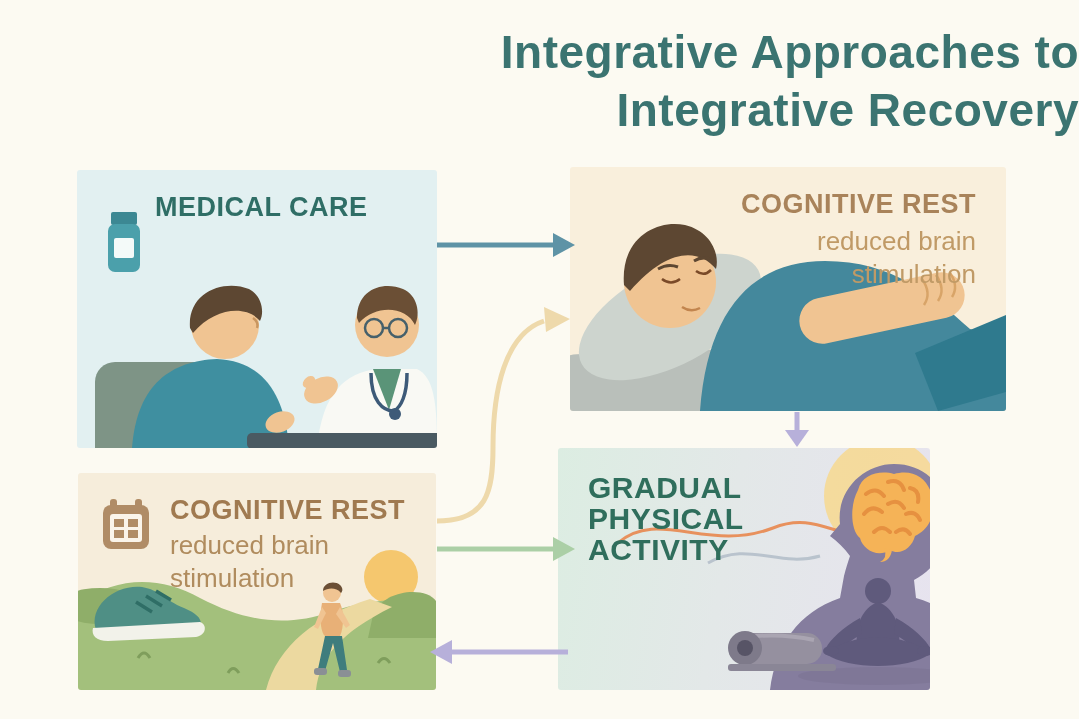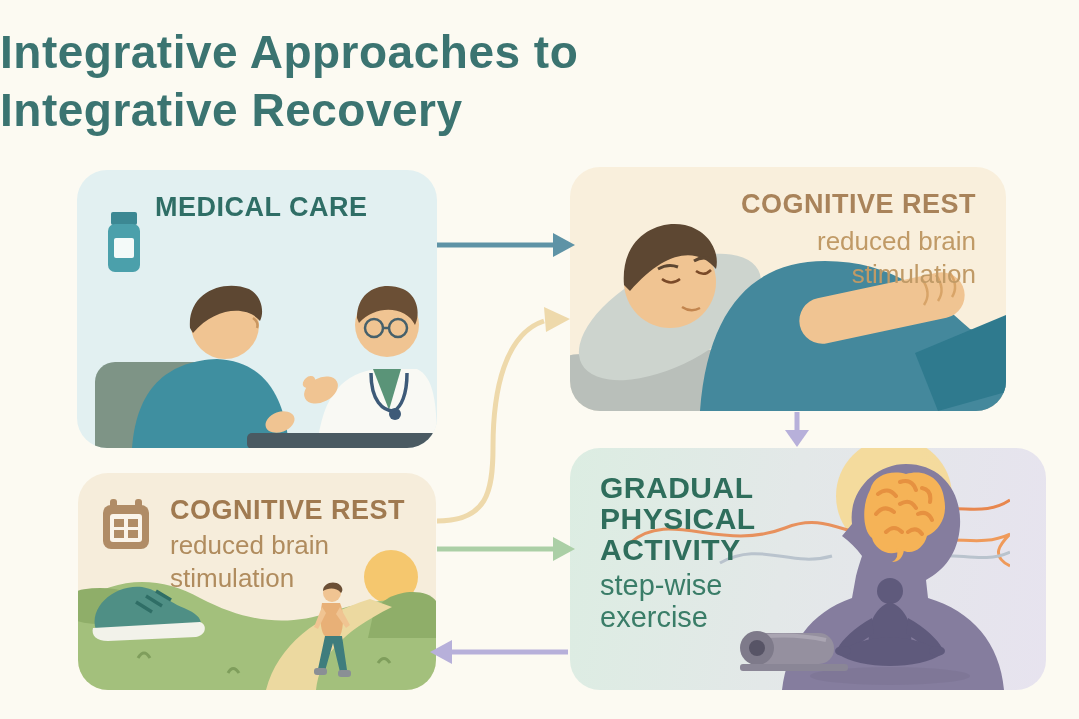--- a/index.html
+++ b/index.html
@@ -1,28 +1,28 @@
 <!DOCTYPE html>
 <html><head>
 <meta charset="utf-8">
 <style>
   html,body{margin:0;padding:0;background:#fcfaf2;}
   .canvas{
     position:relative;width:1079px;height:719px;overflow:hidden;
     background:#fcfaf2;font-family:"Liberation Sans",sans-serif;
   }
   .title{
-    position:absolute;top:24px;left:0;width:100%;text-align:left;
+    position:absolute;top:24px;left:0;width:100%;text-align:right;
     font-size:46px;font-weight:bold;color:#3b7471;line-height:1.26;letter-spacing:.5px;
   }
-  .panel{position:absolute;border-radius:30px;overflow:hidden;}
+  .panel{position:absolute;border-radius:3px;overflow:hidden;}
   .panel-medical{left:77px;top:170px;width:360px;height:278px;background:#e2f0f1;}
   .panel-rest-upper{left:570px;top:167px;width:436px;height:244px;background:#f9efdc;}
   .panel-rest-lower{left:78px;top:473px;width:358px;height:217px;background:#f6eddb;}
-  .panel-activity{left:570px;top:448px;width:476px;height:242px;
+  .panel-activity{left:558px;top:448px;width:372px;height:242px;
     background:linear-gradient(100deg,#dcede2 0%,#e3e8e8 45%,#e7e3ef 100%);}
   .panel svg.illus{position:absolute;left:0;top:0;z-index:1;}
   .panel .txt{position:absolute;z-index:2;}
   .h-medical{left:78px;top:22px;font-size:27px;font-weight:bold;color:#2f6e66;letter-spacing:.5px;}
   .s-medical{left:78px;top:56px;width:190px;font-size:26px;color:#3a7d72;line-height:1.3;}
   .h-rest-up{right:30px;top:22px;font-size:27px;font-weight:bold;color:#a9835a;letter-spacing:.5px;text-align:right;}
   .s-rest-up{right:30px;top:58px;width:210px;font-size:26px;color:#c09a66;line-height:1.25;text-align:right;}
   .h-rest-low{left:92px;top:22px;font-size:27px;font-weight:bold;color:#a07a50;letter-spacing:.5px;}
   .s-rest-low{left:92px;top:56px;width:215px;font-size:26px;color:#b08c5e;line-height:1.25;}
   .h-activity{left:30px;top:24px;width:175px;font-size:30px;font-weight:bold;color:#2f6e5c;line-height:1.04;letter-spacing:.5px;}
@@ -176,21 +176,20 @@
         <ellipse cx="367" cy="203" rx="8" ry="5"></ellipse>
       </g>
 
       <rect x="172" y="185" width="92" height="31" rx="15" fill="#95909f"></rect>
       <path d="M180,190 q40,-6 76,2" stroke="#aaa5b2" stroke-width="4" fill="none"></path>
       <circle cx="187" cy="200" r="17" fill="#7e7a8a"></circle>
       <circle cx="187" cy="200" r="8" fill="#575466"></circle>
       <rect x="170" y="216" width="108" height="7" rx="3" fill="#8a8696"></rect>
     </svg>
     <div class="txt h-activity">GRADUAL PHYSICAL ACTIVITY</div>
-    <div class="txt s-activity">step-wise exercise</div>
   </div>
 
   <svg class="arrows" viewBox="0 0 1079 719">
     <g>
       <line x1="437" y1="245" x2="553" y2="245" stroke="#5e93a6" stroke-width="5"></line>
       <polygon points="553,233 575,245 553,257" fill="#5e93a6"></polygon>
     </g>
     <g>
       <path d="M437,521 C487,521 493,492 493,447 C493,390 505,334 544,321" stroke="#eed9ab" stroke-width="5" fill="none"></path>
       <polygon points="544,307 570,319 546,332" fill="#eed9ab"></polygon>

